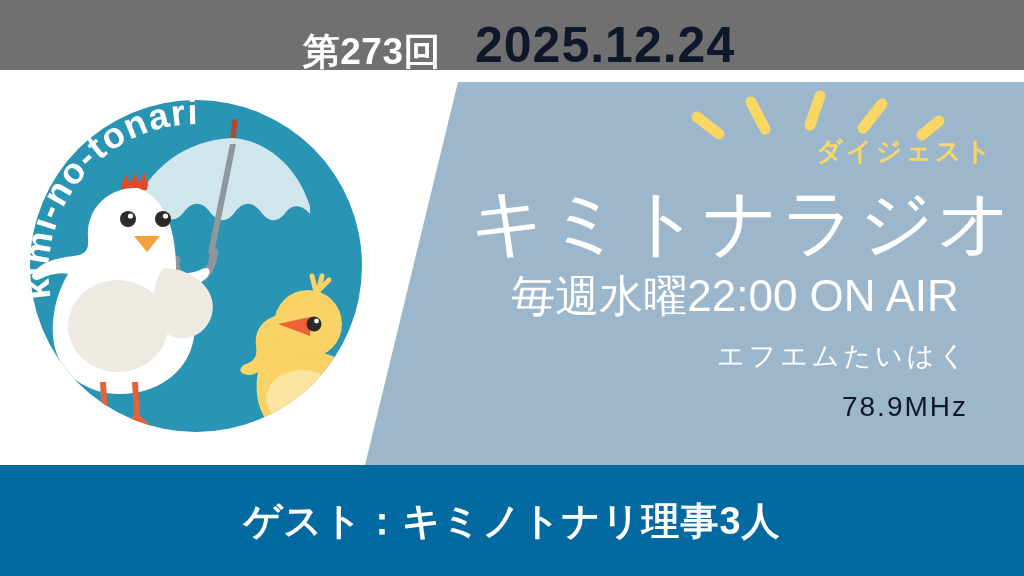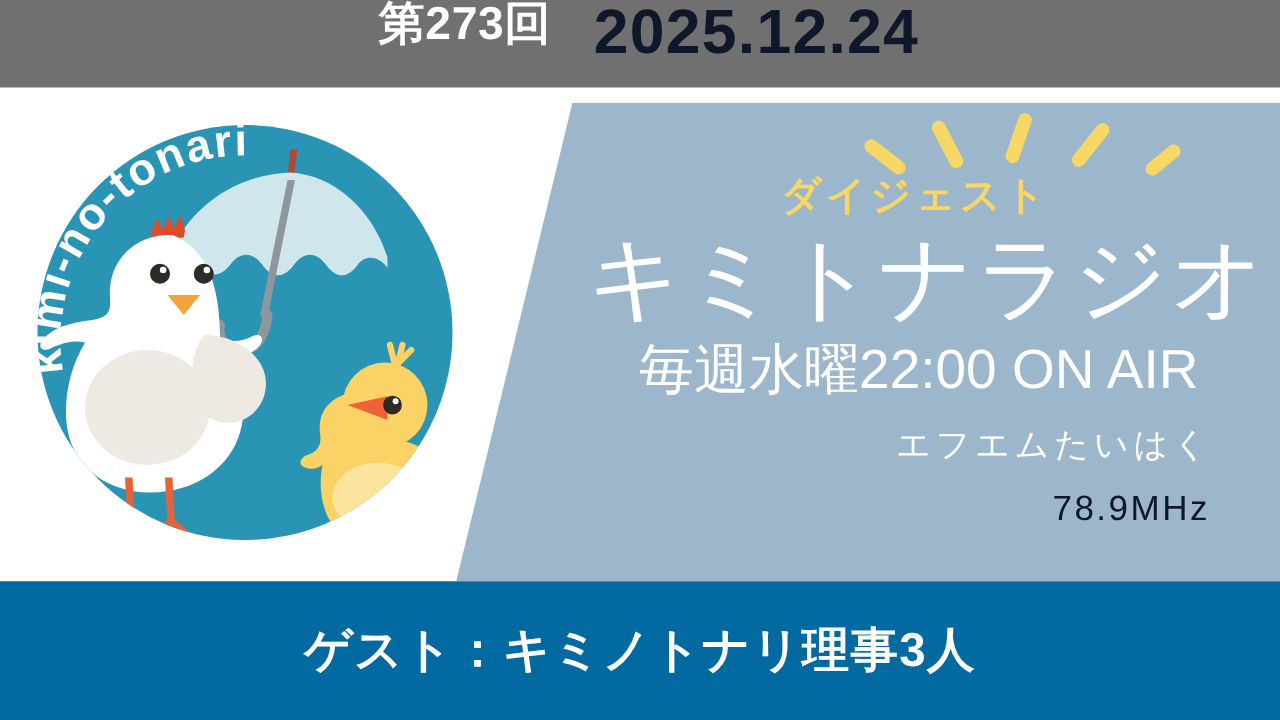--- a/index.html
+++ b/index.html
@@ -20,21 +20,21 @@
   }
 
   
   .top-bar {
     position: absolute;
     left: 0; top: 0;
     width: 1024px;
     height: 70px;
     background: #707070;
     display: flex;
-    align-items: flex-start;
+    align-items: flex-end;
     justify-content: center;
     box-sizing: border-box;
     padding-left: 14px;
   }
   .episode-no {
     color: #ffffff;
     font-size: 37px;
     font-weight: 700;
     letter-spacing: 0.5px;
     line-height: 1;
@@ -95,26 +95,27 @@
     width: 554px;
     height: 80px;
   }
   .sparkles svg { display:block; width:100%; height:100%; }
 
   .digest-label {
     position: absolute;
     left: 0;
     top: 58px;
     width: 524px;
-    text-align: center;
+    text-align: right;
     color: #f8d765;
-    font-size: 32px;
+    font-size: 26px;
     font-weight: 700;
     letter-spacing: 3px;
     line-height: 1;
+    font-family: Liberation Mono, monospace;
   }
 
   .program-title {
     position: absolute;
     left: 0;
     top: 104px;
     width: 540px;
     text-align: left;
     color: #ffffff;
     font-size: 74px;

